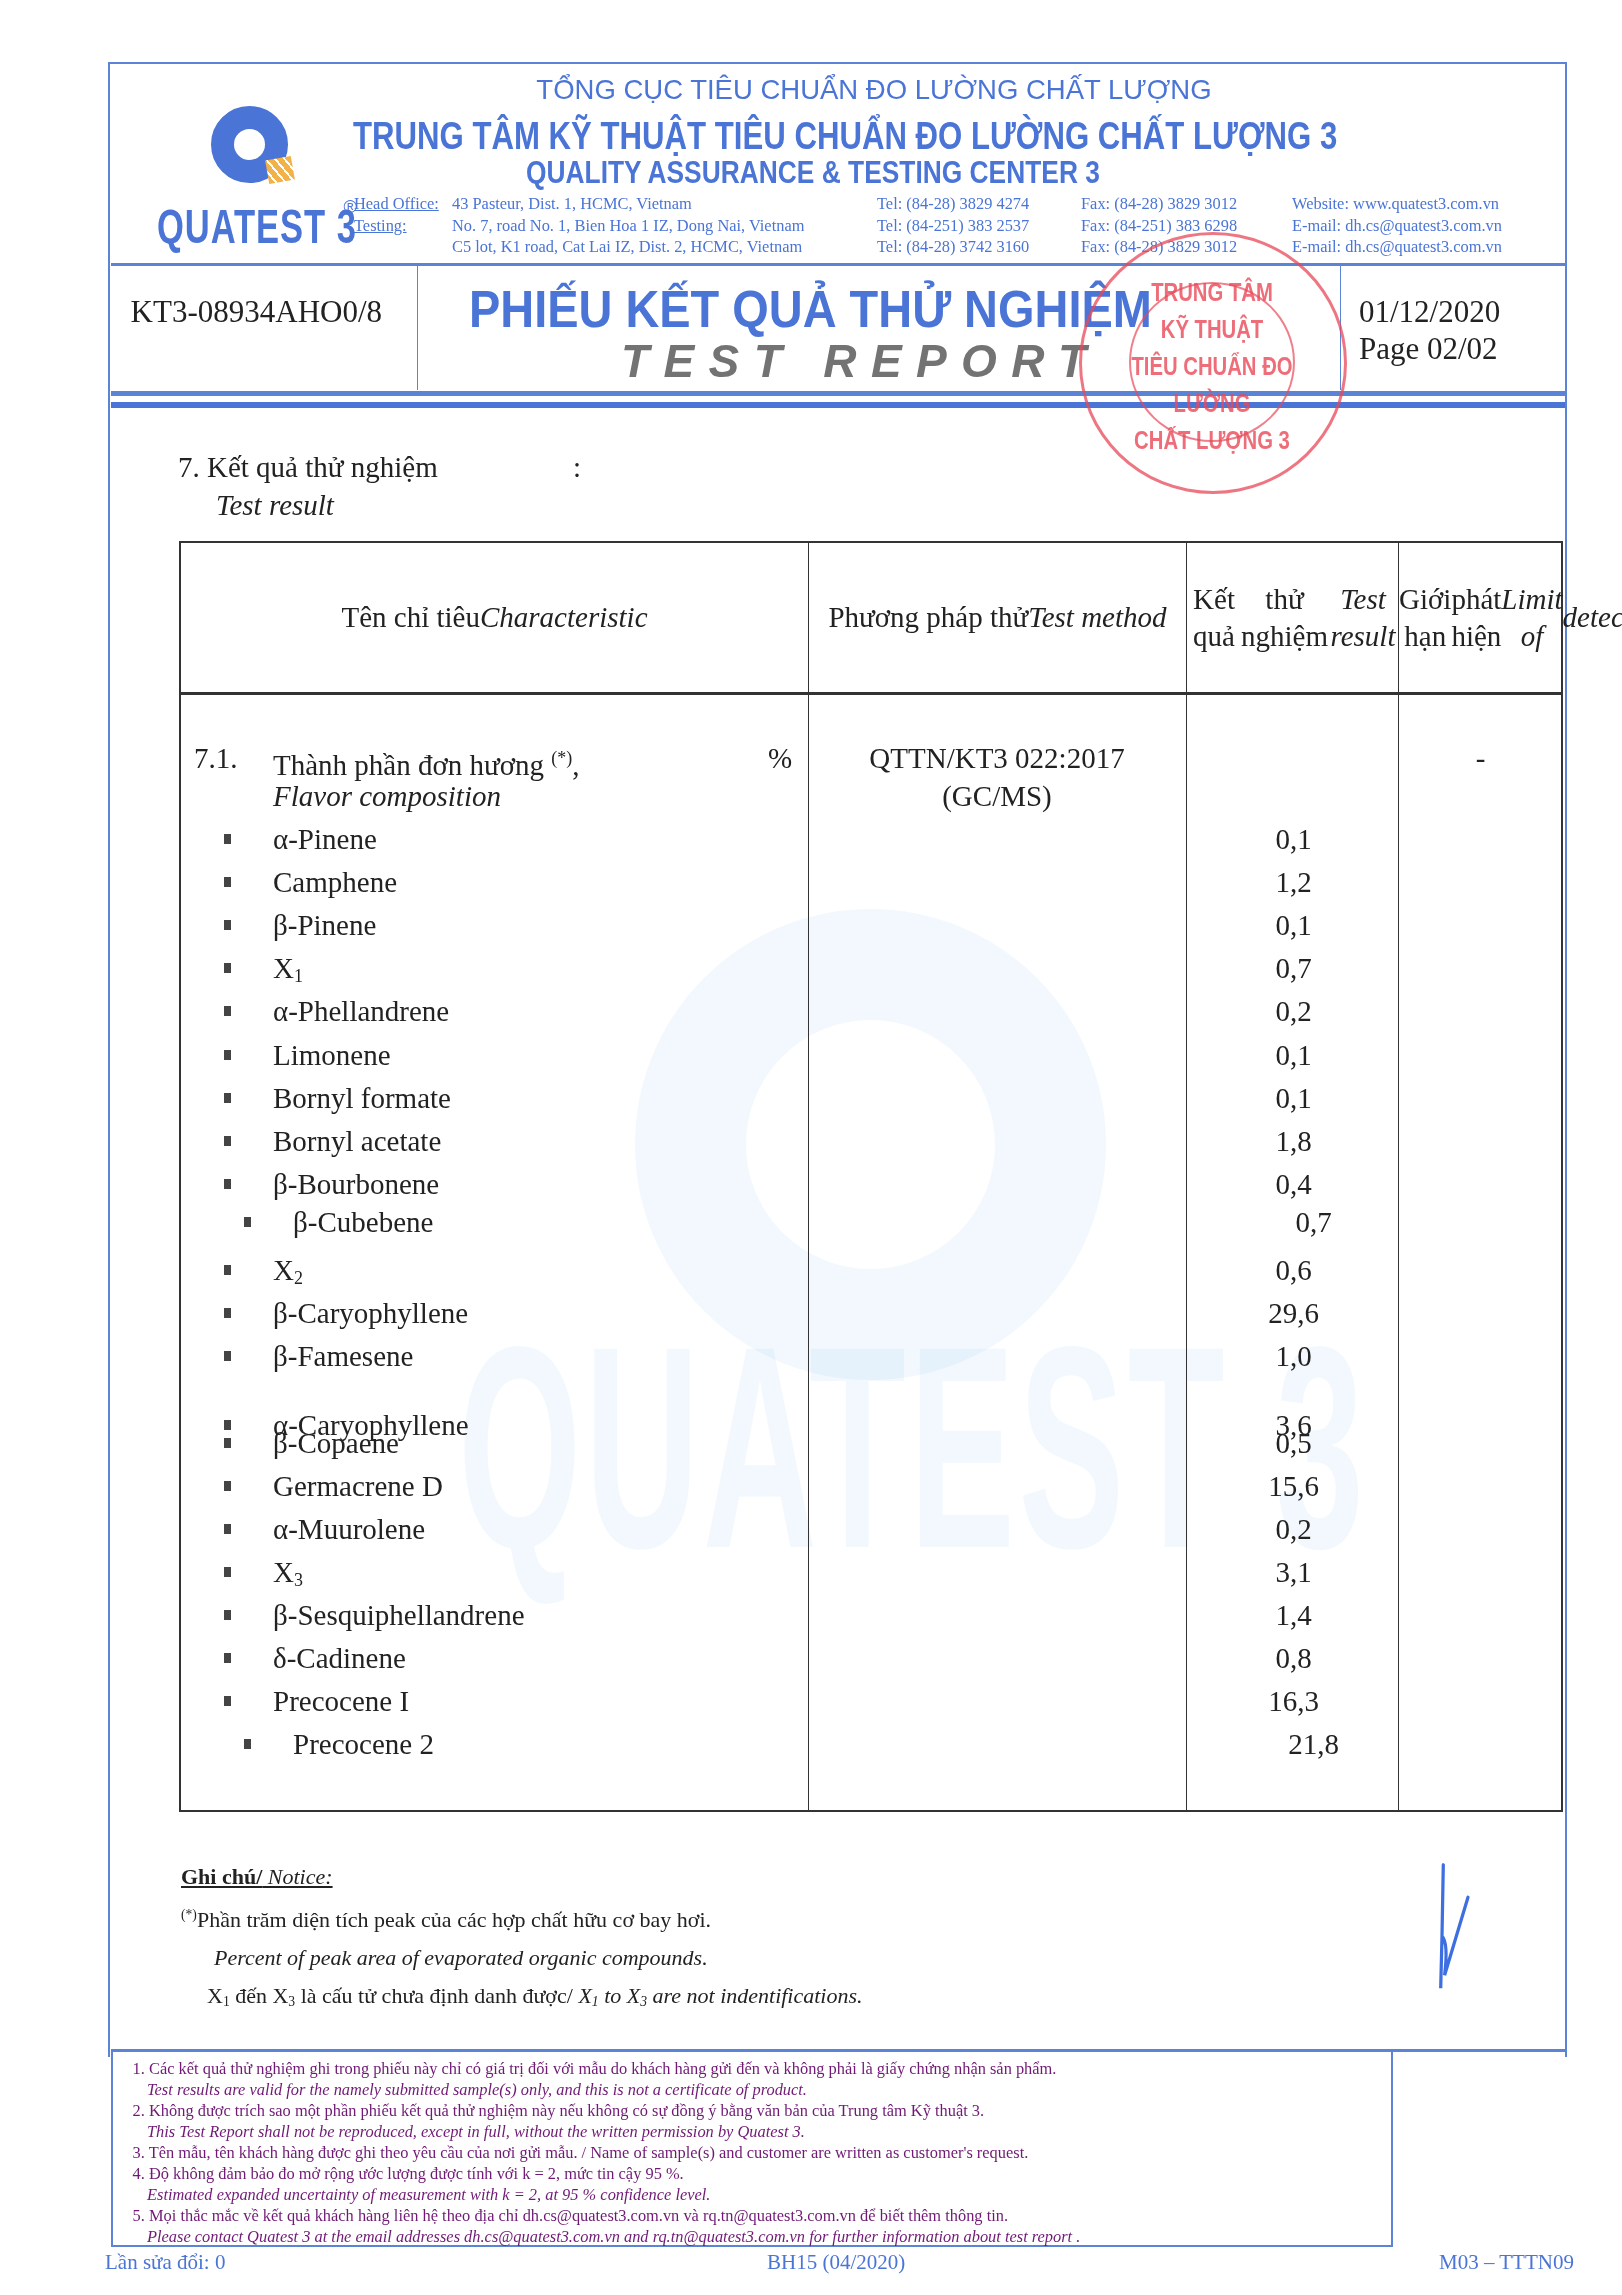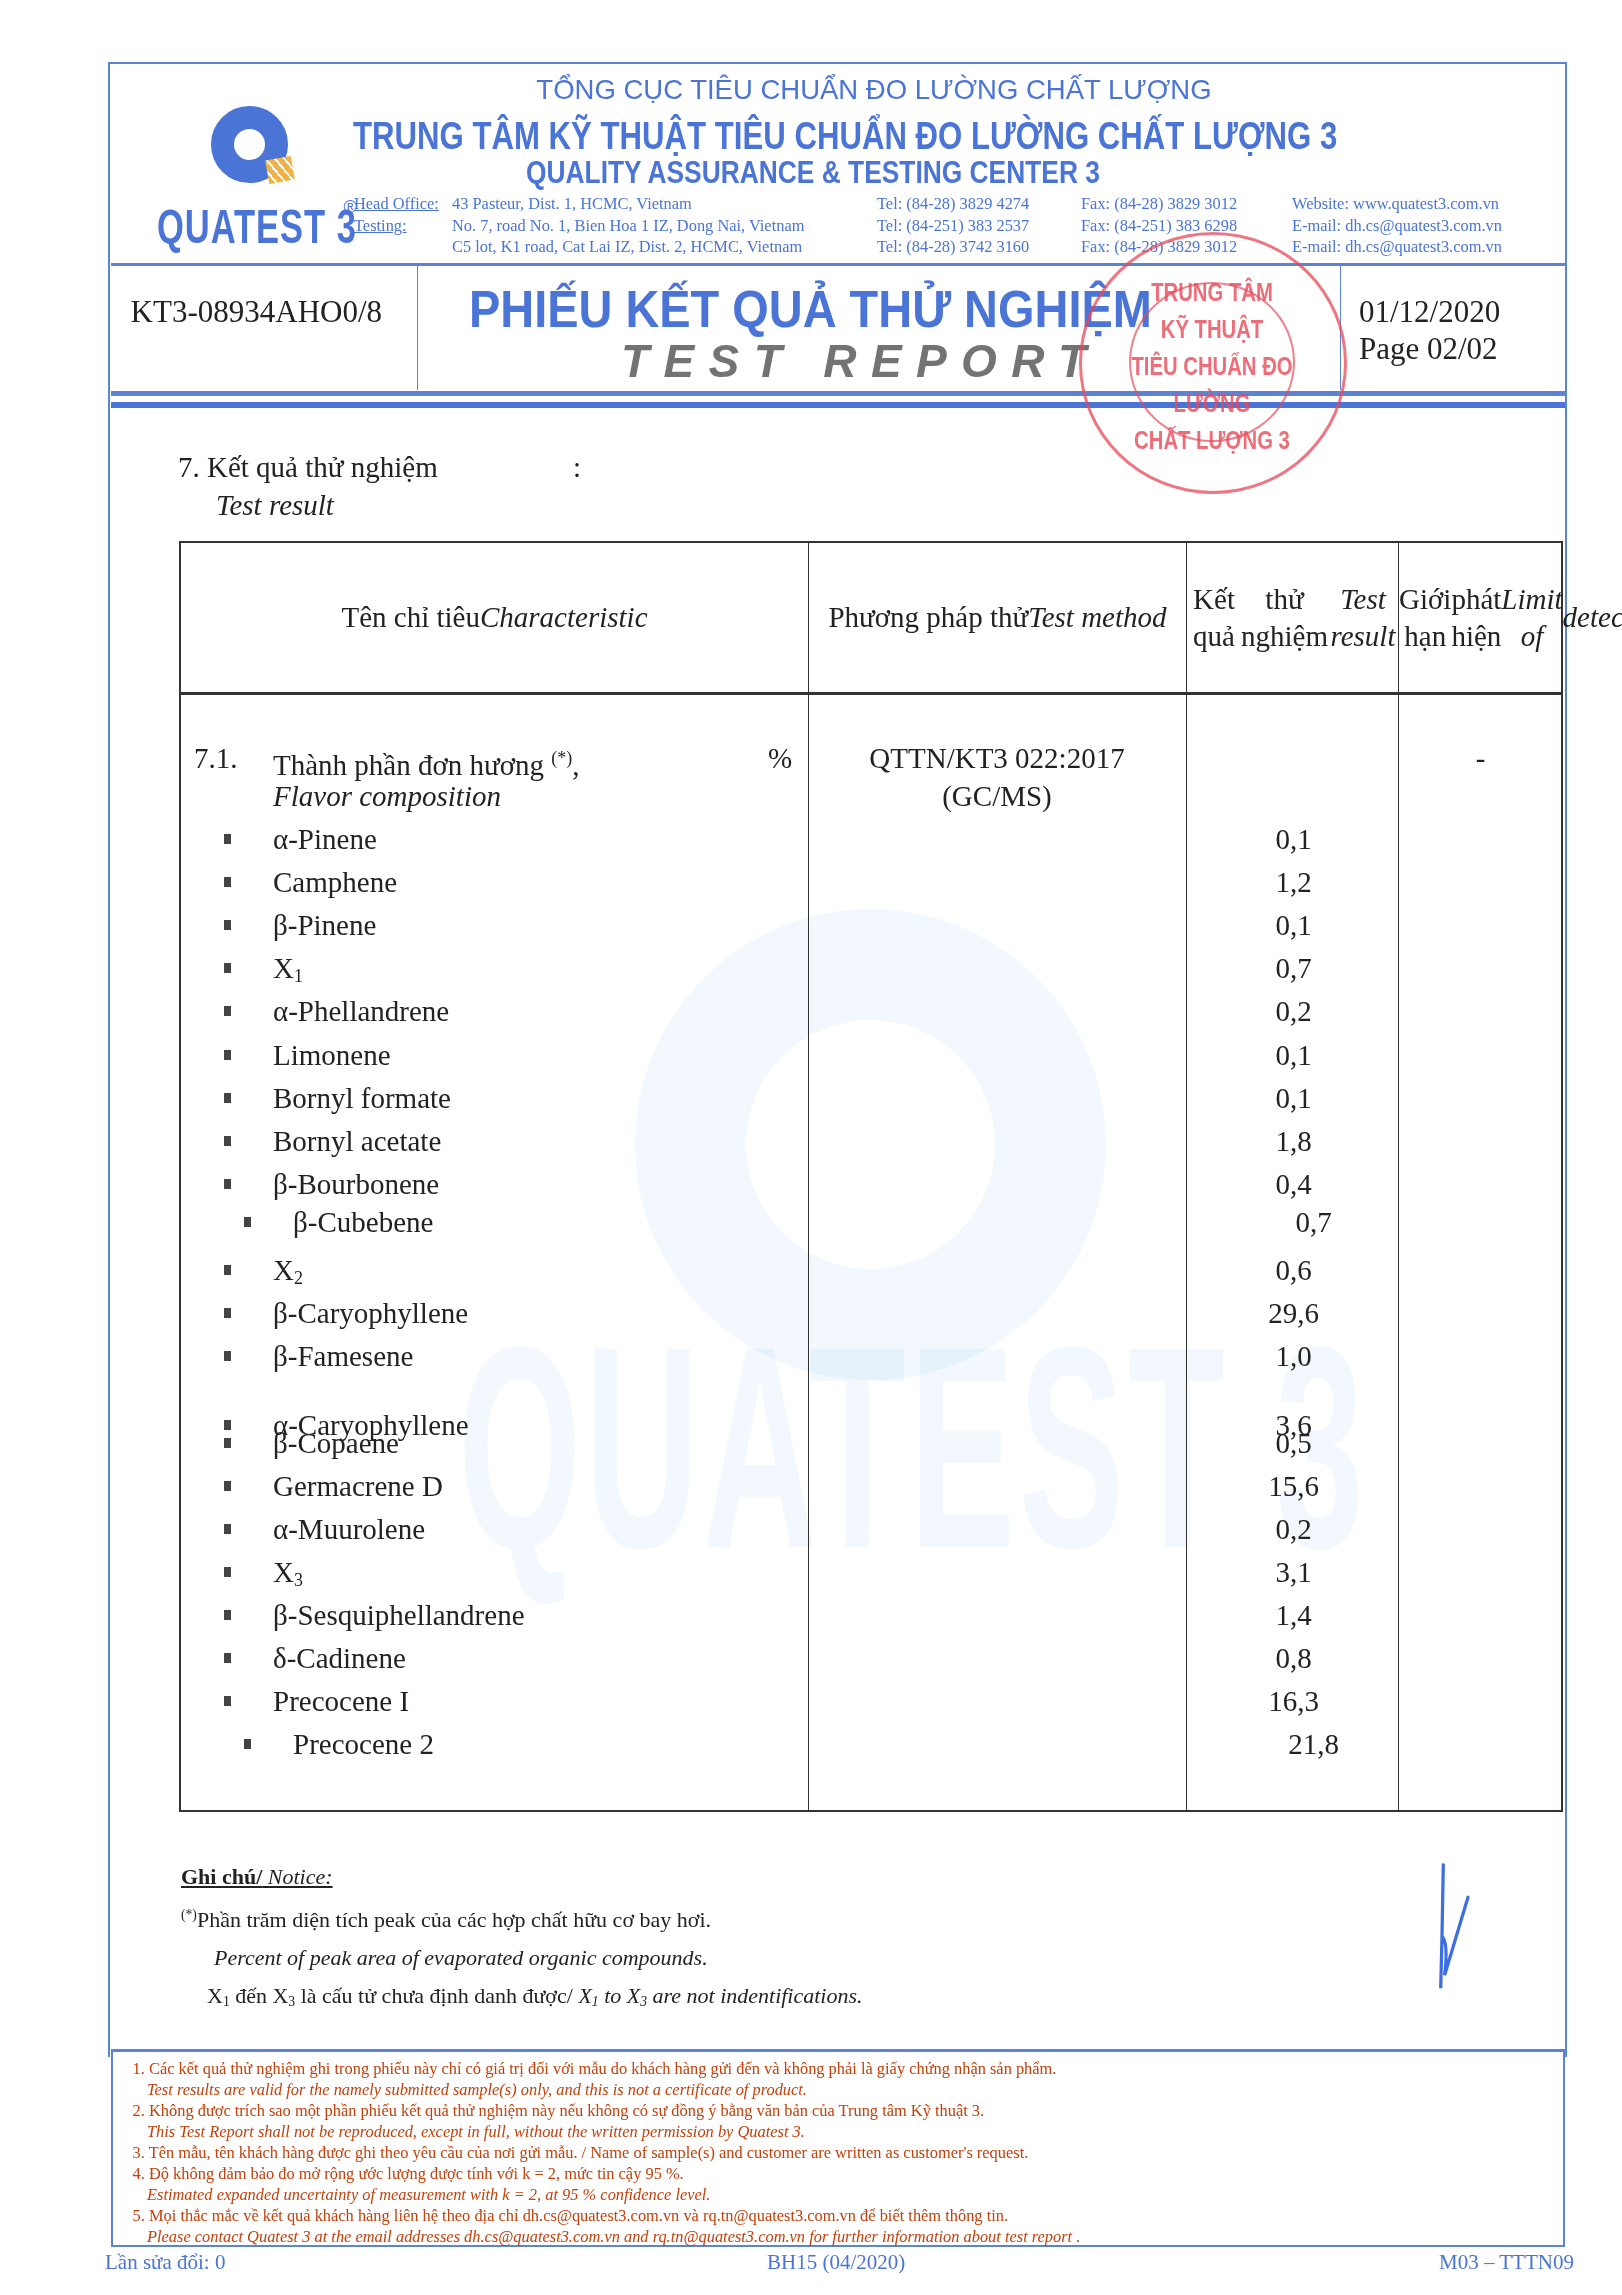--- a/index.html
+++ b/index.html
@@ -84,21 +84,21 @@
   .notice-title .it { font-style: italic; }
   .notice p { margin: 0; white-space: nowrap; }
   .n1 { padding-left: 0; }
   .n2 { padding-left: 33px; font-style: italic; }
   .n3 { padding-left: 26px; }
 
   .signature { position: absolute; left: 1429px; top: 1858px; width: 52px; height: 150px; }
 
   
   .foot-rule { position: absolute; left: 111px; top: 2049px; width: 1454px; height: 2.6px; background: #5b83d6; }
-  .foot-box { position: absolute; left: 111px; top: 2051px; width: 1454px; height: 196px; border-left: 2.6px solid #5b83d6; border-right: 2.6px solid #5b83d6; border-bottom: 2.6px solid #5b83d6; box-sizing: border-box; padding: 6.5px 19.6px; color: #c2410c; font-size: 16.4px; line-height: 21px; }
+  .foot-box { position: absolute; left: 111px; top: 2051px; width: 1282px; height: 196px; border-left: 2.6px solid #5b83d6; border-right: 2.6px solid #5b83d6; border-bottom: 2.6px solid #5b83d6; box-sizing: border-box; padding: 6.5px 19.6px; color: #701a75; font-size: 16.4px; line-height: 21px; }
   .foot-box p { margin: 0; white-space: nowrap; }
   .foot-box .en { font-style: italic; padding-left: 14.4px; }
   .foot-bottom { position: absolute; top: 2250px; font-size: 21px; color: #4a74d6; }
 </style>
 </head>
 <body>
 
 <div class="page-frame"></div>
 
 <div class="wm-q"></div>

